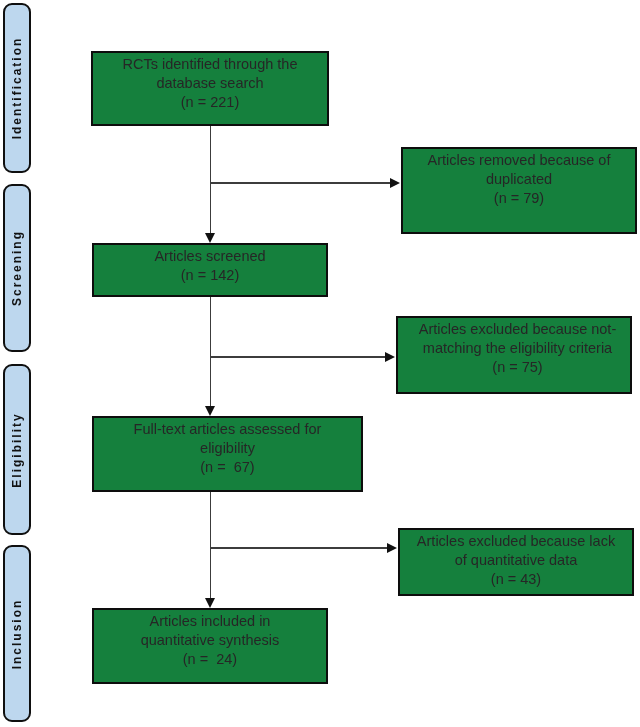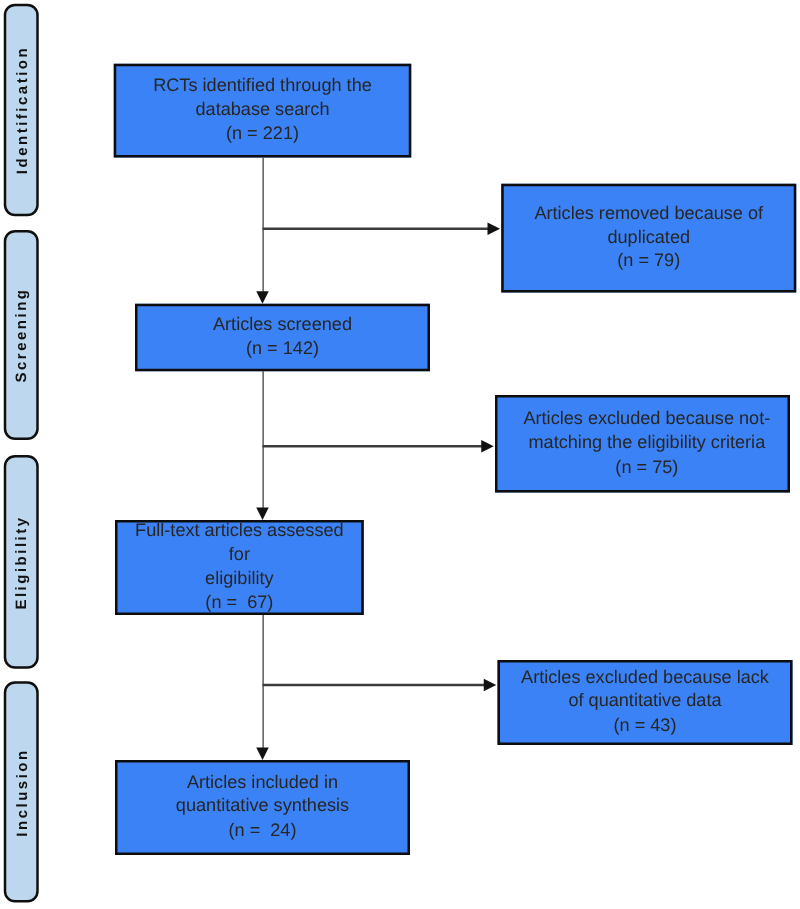--- a/index.html
+++ b/index.html
@@ -18,32 +18,32 @@
     transform:rotate(-90deg);white-space:nowrap;
     font-size:12px;font-weight:bold;letter-spacing:2px;color:#111;
   }
   #stage-identification{top:3px;height:170px;}
   #stage-screening{top:184px;height:168px;}
   #stage-eligibility{top:364px;height:171px;}
   #stage-inclusion{top:545px;height:177px;}
 
   
   .fbox{
-    position:absolute;background:#3b82f6;border:2.5px solid #0d0d0d;
-    display:flex;align-items:center;justify-content:center;
+    position:absolute;background:#15803d;border:2.5px solid #0d0d0d;
+    display:flex;align-items:flex-start;justify-content:center;
     text-align:center;box-sizing:border-box;padding:2px 4px;
   }
   .fbox .btext{
     white-space:pre-line;font-size:14.5px;line-height:1.32;color:#262626;
   }
   #box-identified{left:91px;top:51px;width:238px;height:75px;}
   #box-removed{left:401px;top:147px;width:236px;height:87px;}
-  #box-screened{left:108px;top:243px;width:236px;height:54px;}
+  #box-screened{left:92px;top:243px;width:236px;height:54px;}
   #box-excluded-eligibility{left:396px;top:316px;width:236px;height:78px;padding-left:11px;}
-  #box-fulltext{left:92px;top:416px;width:199px;height:76px;}
+  #box-fulltext{left:92px;top:416px;width:271px;height:76px;}
   #box-excluded-quant{left:398px;top:528px;width:236px;height:68px;}
   #box-included{left:92px;top:608px;width:236px;height:76px;}
 
   
   .varrow{position:absolute;left:209.5px;width:1.5px;background:#3c3c3c;}
   .varrow::after{
     content:"";position:absolute;bottom:-9px;left:50%;transform:translateX(-50%);
     border-left:5.5px solid transparent;border-right:5.5px solid transparent;
     border-top:10px solid #111;
   }

